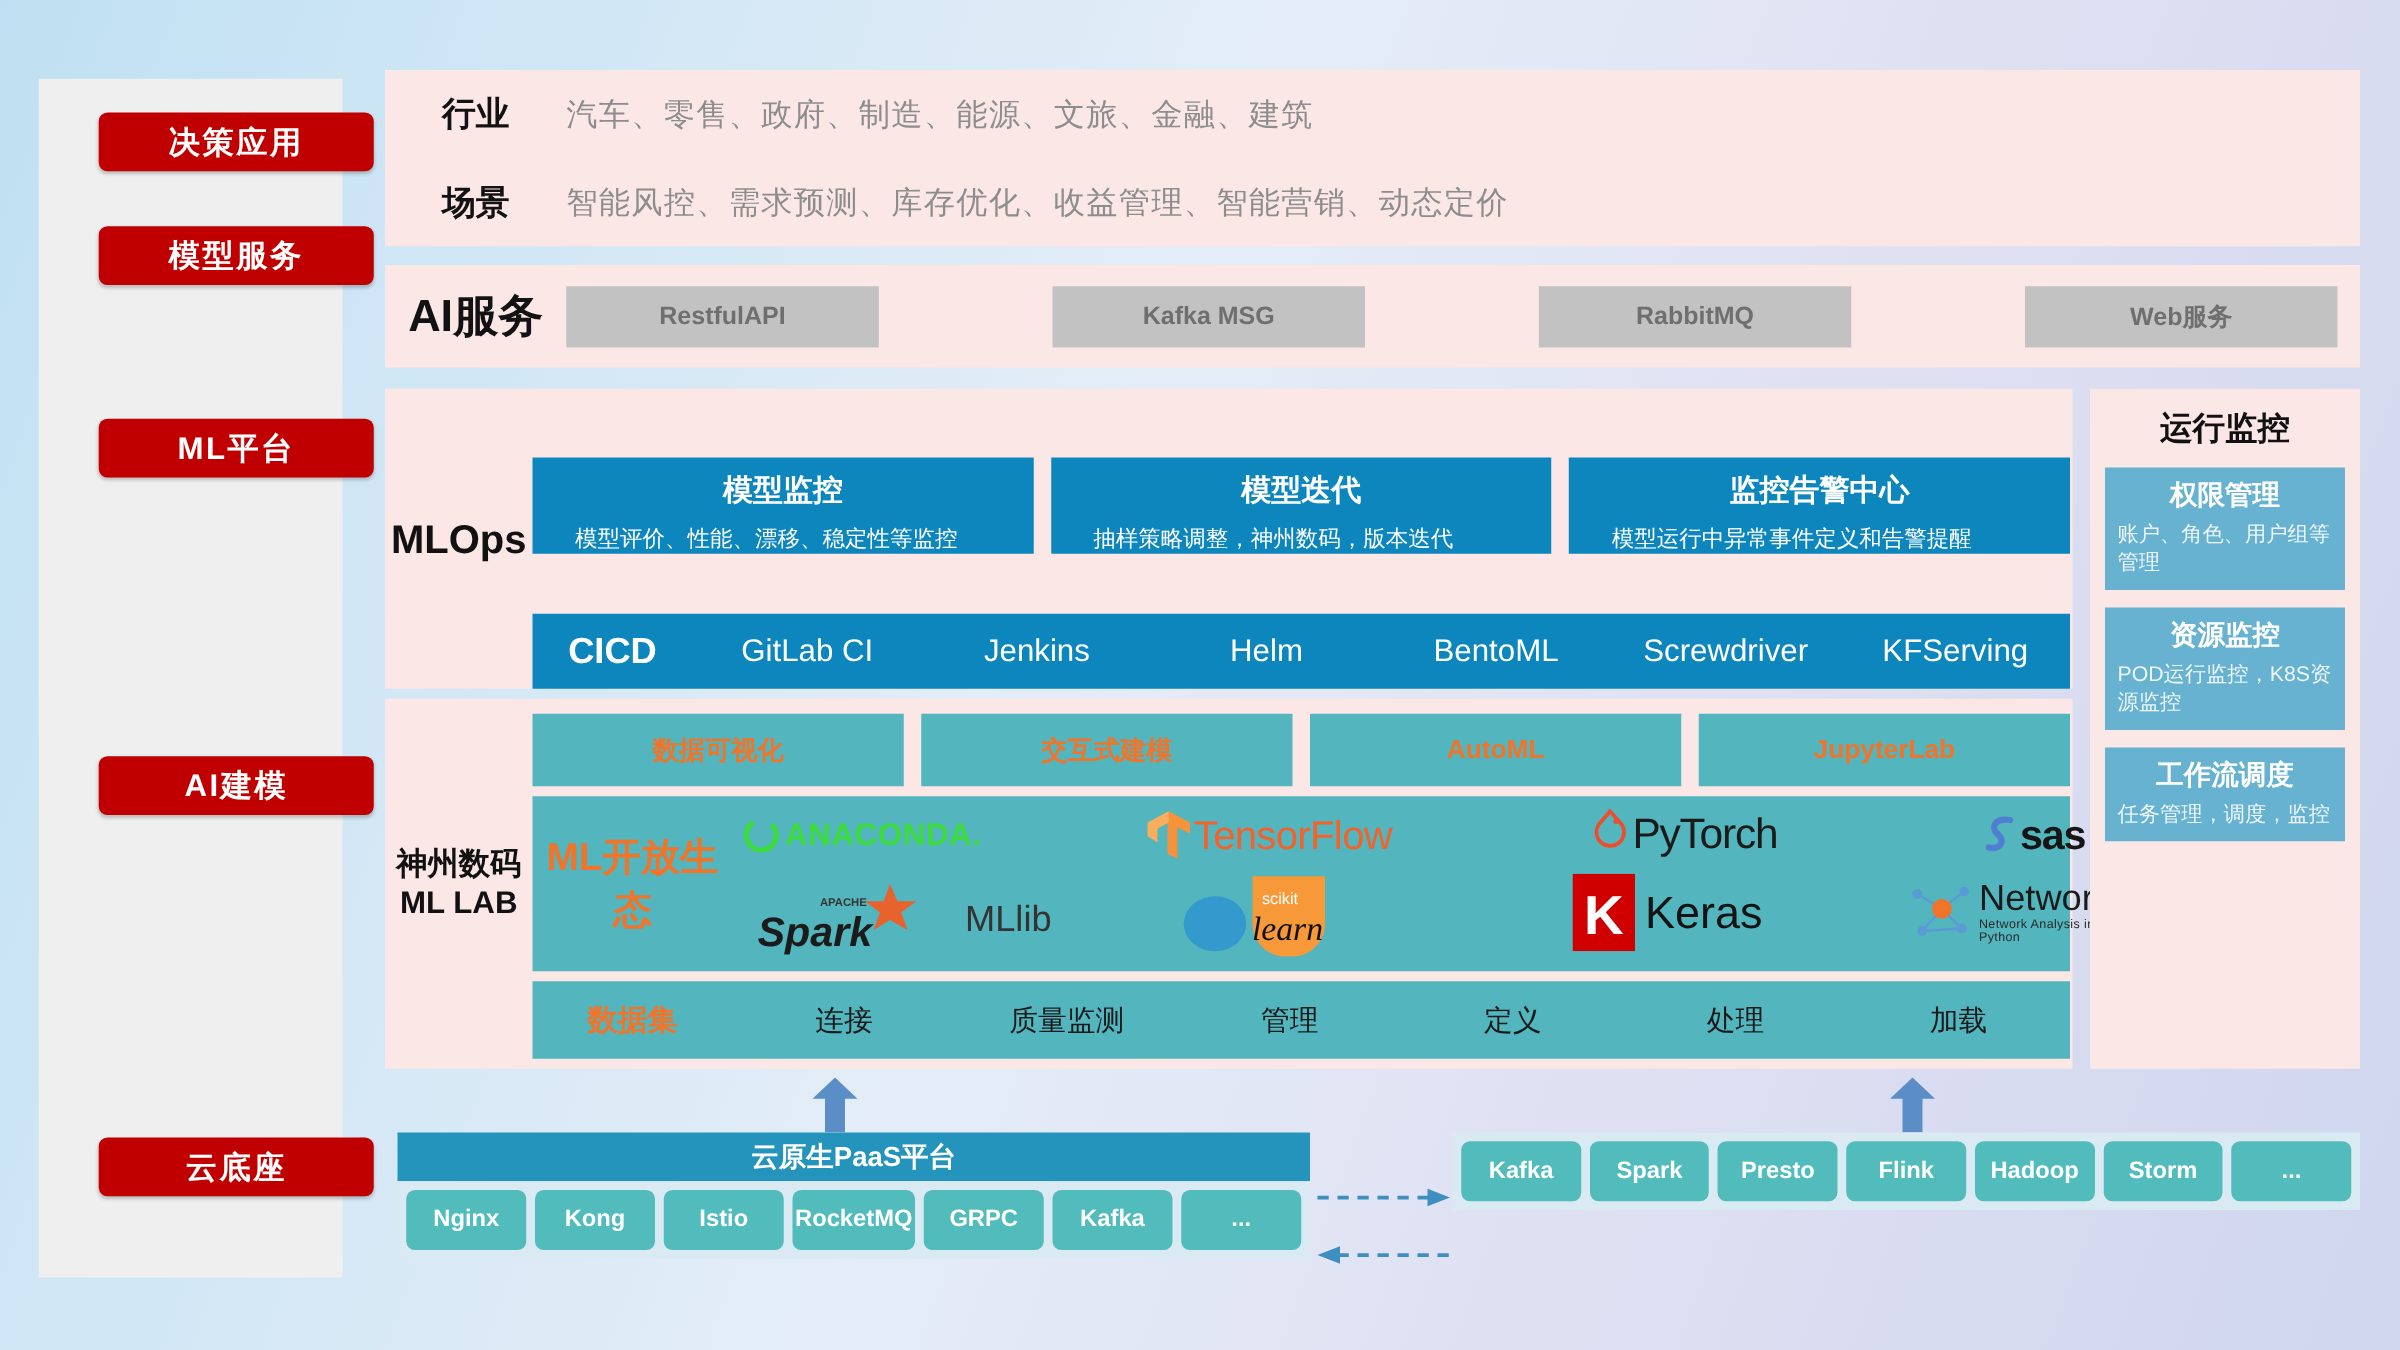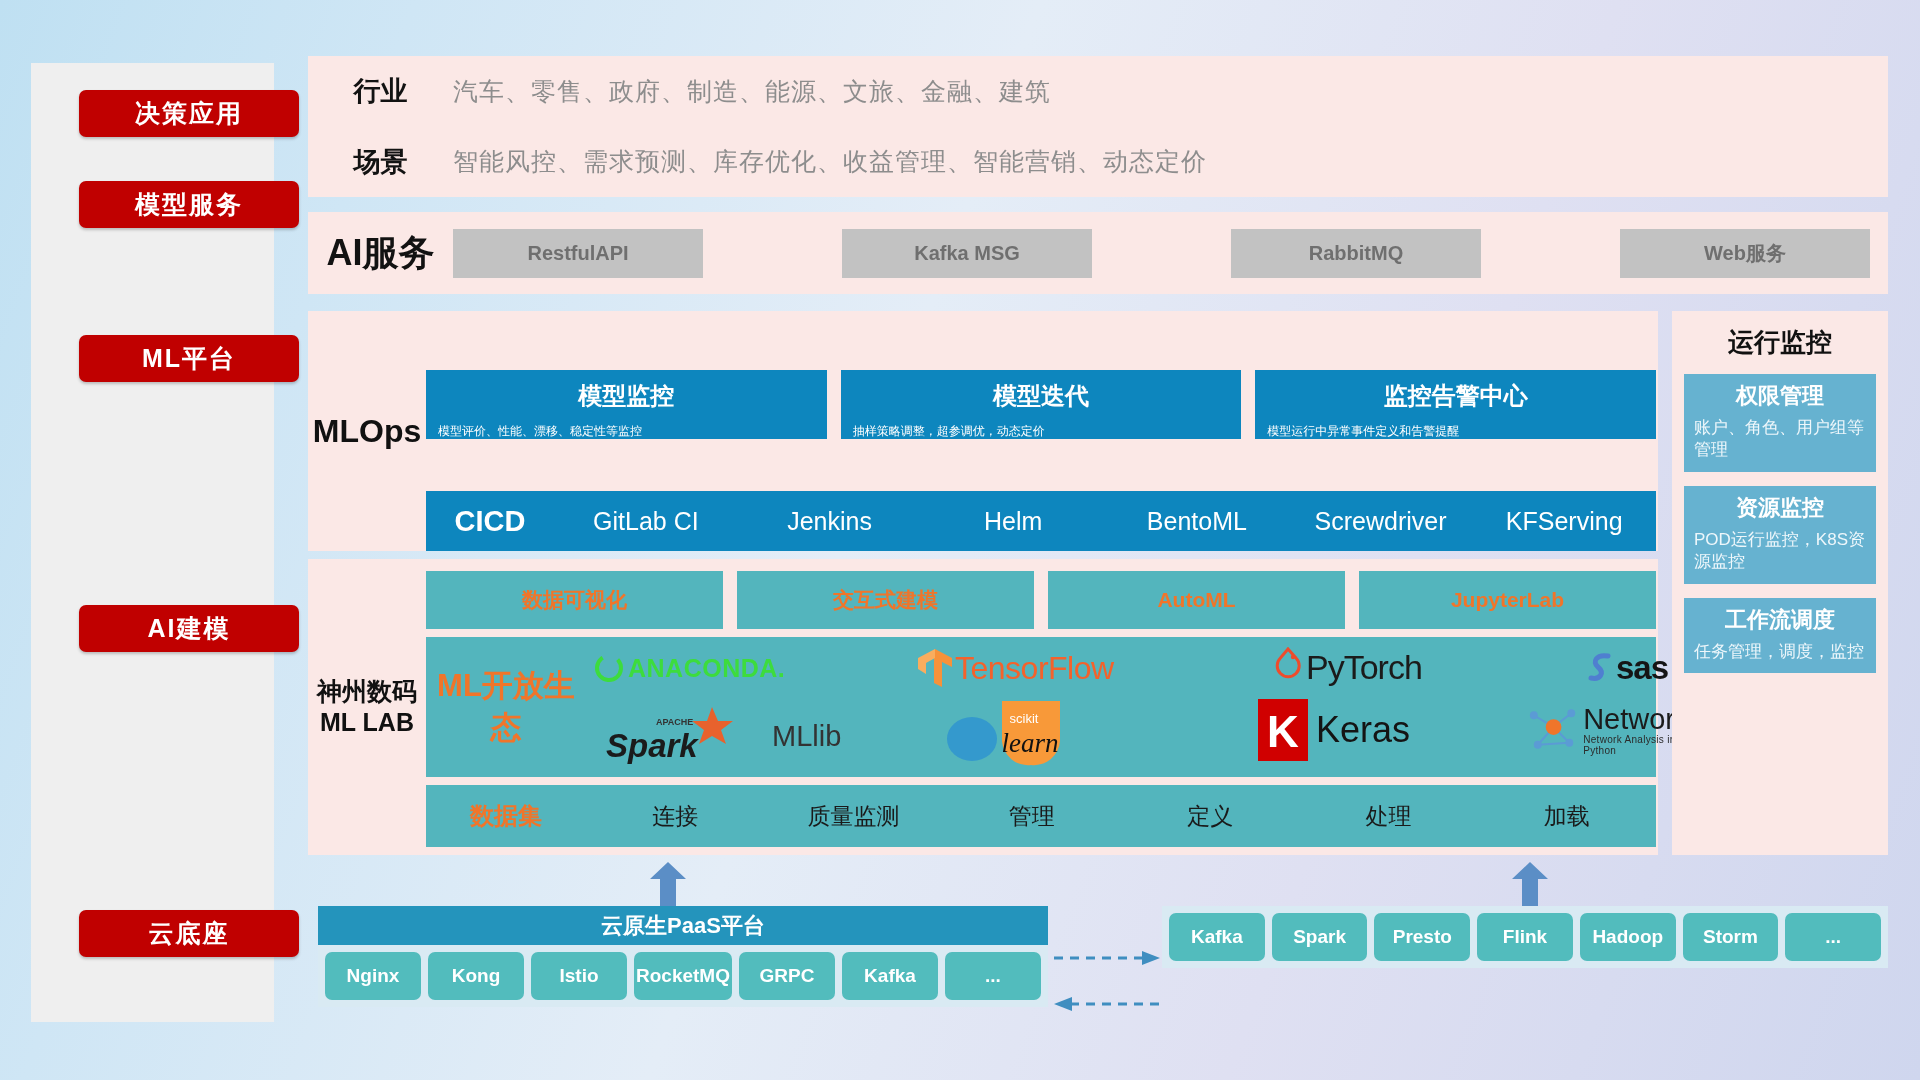--- a/index.html
+++ b/index.html
@@ -44,21 +44,21 @@
     font-size:20px;font-weight:bold;display:flex;align-items:center;justify-content:center;
   }
 
   
   #bandML{left:308px;top:311px;width:1350px;height:240px;}
   #bandML .mlops-lbl{position:absolute;left:0;top:0;width:118px;height:100%;
     display:flex;align-items:center;justify-content:center;font-size:32px;font-weight:bold;color:#111;}
   .mlops-cards{position:absolute;left:118px;top:16px;right:2px;height:155px;display:flex;gap:14px;align-items:center;}
   .mlops-card{flex:1;background:#0d86be;color:#fff;padding:10px 12px 0 12px;box-sizing:border-box;}
   .mlops-card .t{font-size:24px;font-weight:bold;text-align:center;margin-bottom:11px;}
-  .mlops-card .d{font-size:12px;line-height:1.35;}
+  .mlops-card .d{font-size:18px;line-height:1.35;margin-left:22px;}
   .cicd{position:absolute;left:118px;top:180px;right:2px;height:60px;background:#0d86be;
     display:flex;align-items:center;color:#fff;overflow:hidden;}
   .cicd .c-head{width:128px;text-align:center;font-size:29px;font-weight:bold;flex:none;}
   .cicd .c-item{flex:1;font-size:25px;text-align:center;line-height:1.0;}
 
   
   #bandAI{left:308px;top:559px;width:1350px;height:296px;}
   #bandAI .lab-lbl{position:absolute;left:0;top:0;width:118px;height:100%;
     display:flex;flex-direction:column;align-items:center;justify-content:center;
     font-size:25px;font-weight:bold;color:#111;line-height:1.25;text-align:center;}
@@ -134,21 +134,21 @@
   <div class="band" id="bandML">
     <div class="mlops-lbl">MLOps</div>
 
     <div class="mlops-cards">
       <div class="mlops-card">
         <div class="t">模型监控</div>
         <div class="d">模型评价、性能、漂移、稳定性等监控</div>
       </div>
       <div class="mlops-card">
         <div class="t">模型迭代</div>
-        <div class="d">抽样策略调整，超参调优，动态定价</div>
+        <div class="d">抽样策略调整，神州数码，版本迭代</div>
       </div>
       <div class="mlops-card">
         <div class="t">监控告警中心</div>
         <div class="d">模型运行中异常事件定义和告警提醒</div>
       </div>
     </div>
 
     <div class="cicd">
       <div class="c-head">CICD</div>
       <div class="c-item">GitLab CI</div>

